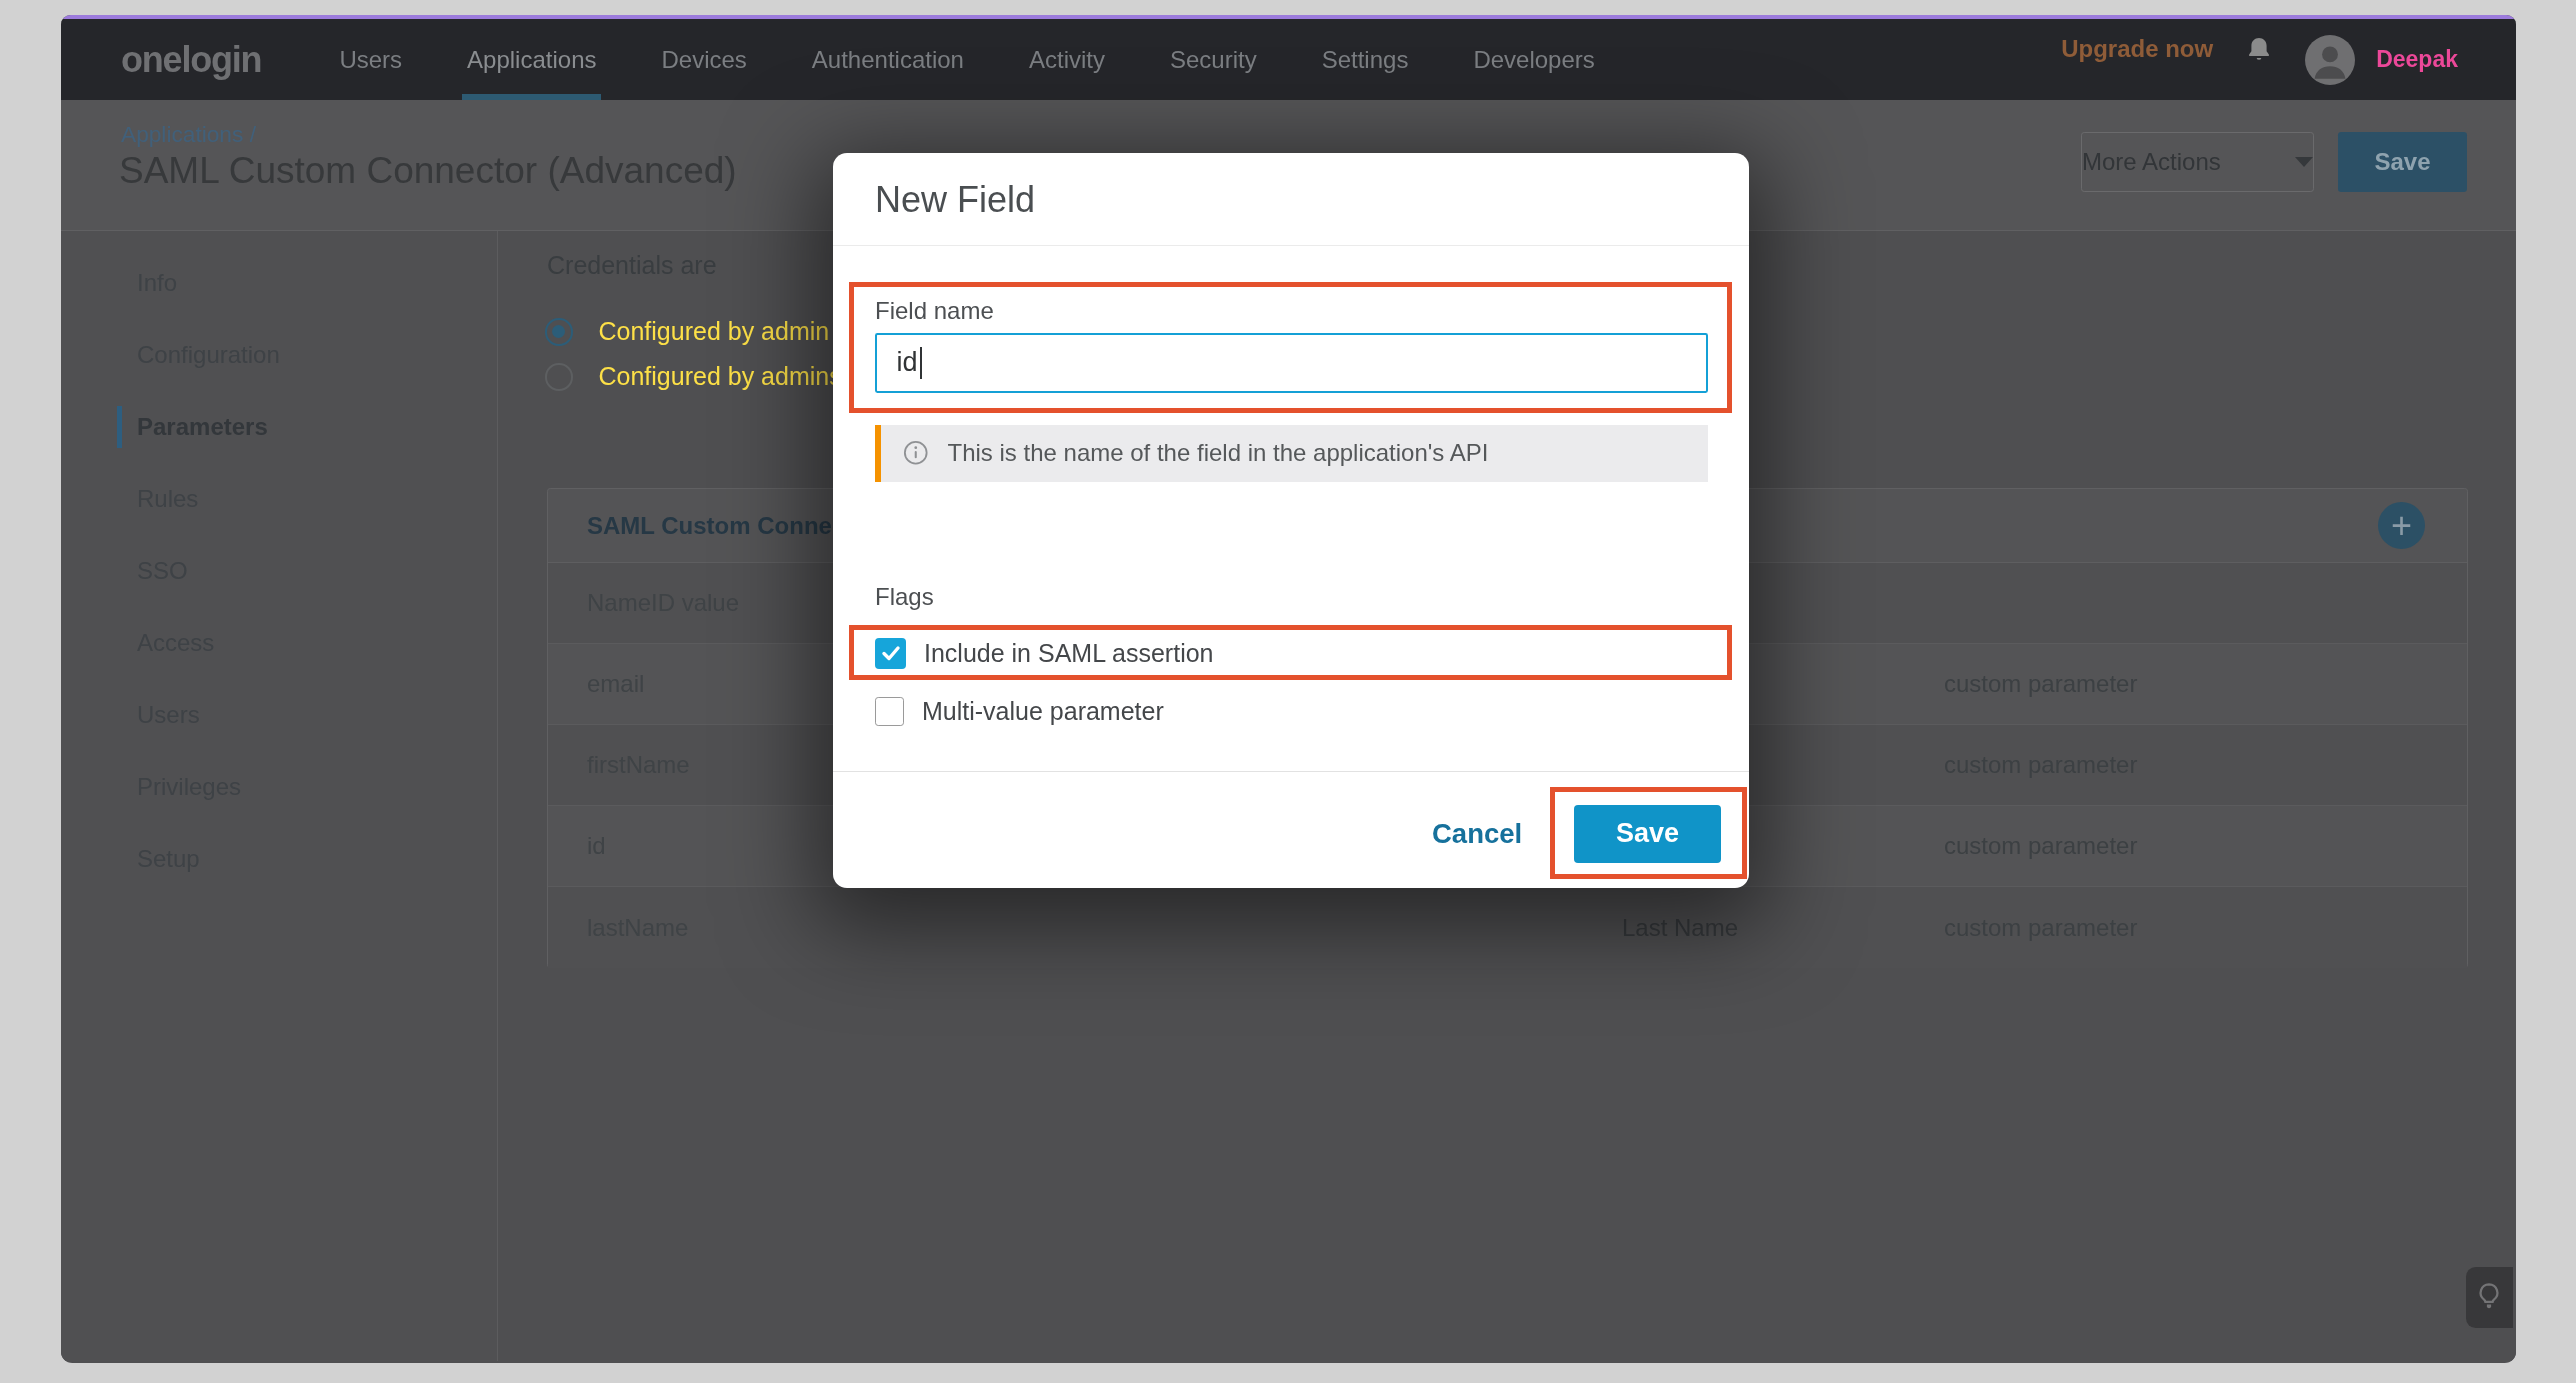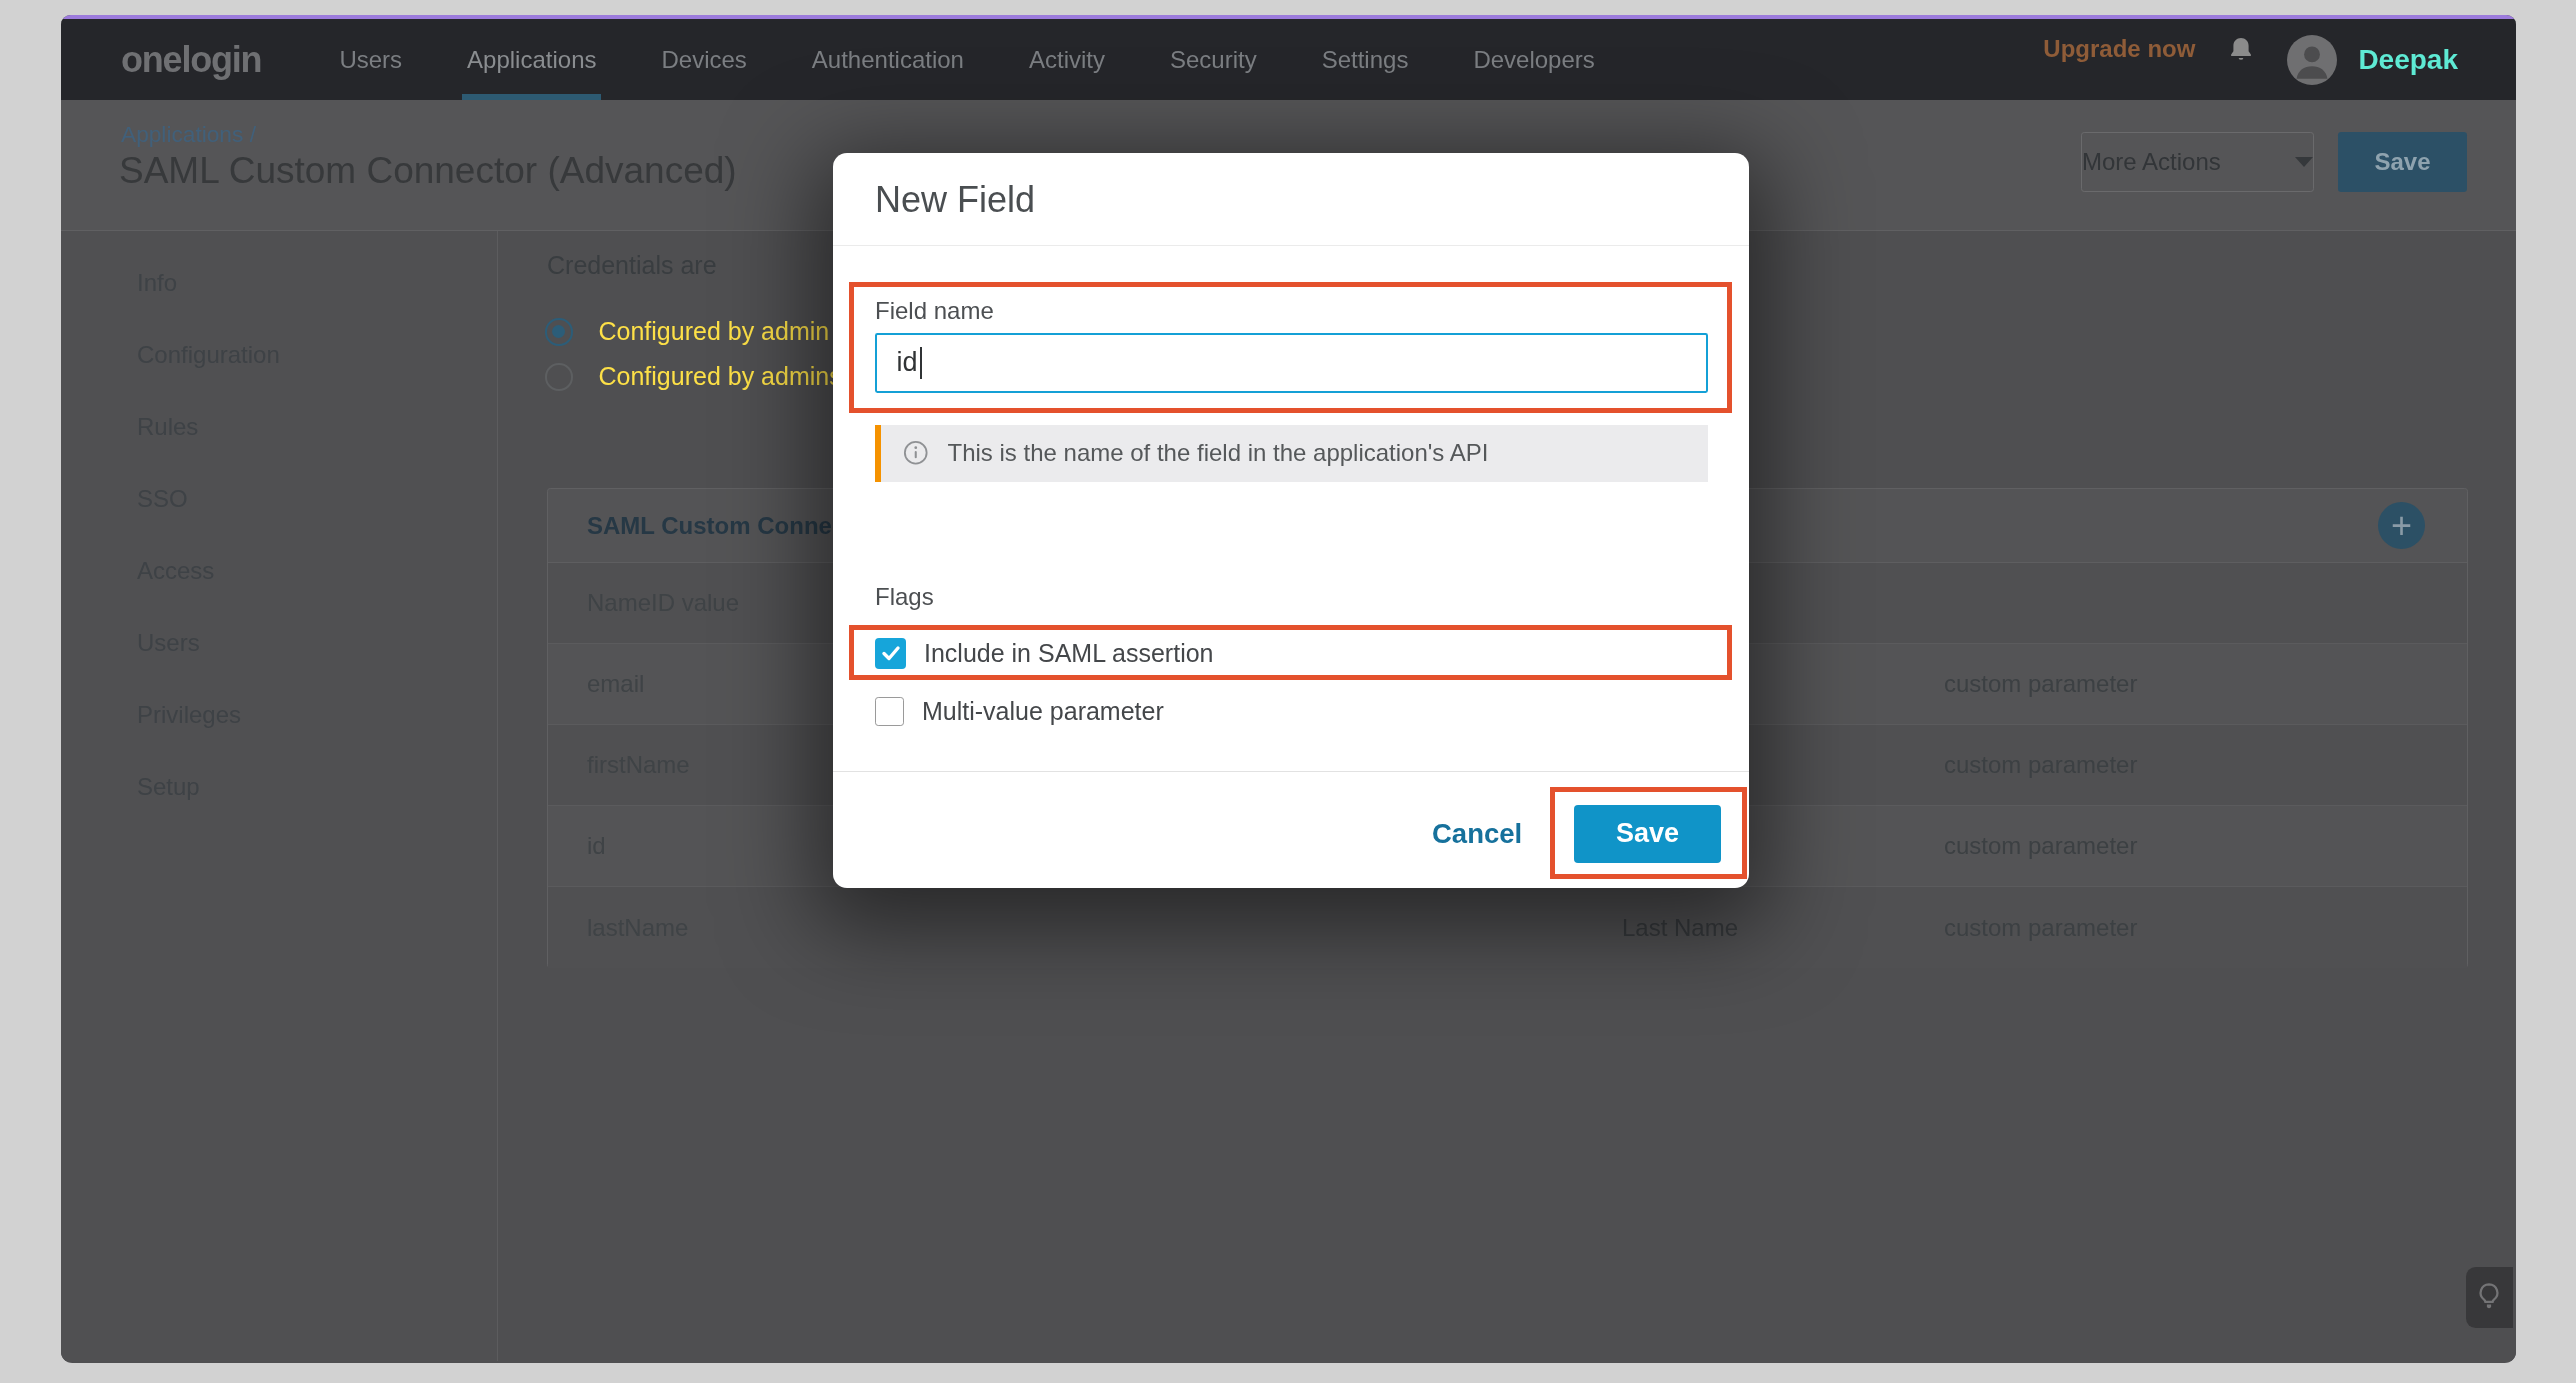--- a/index.html
+++ b/index.html
@@ -17,21 +17,21 @@
   .nav-items { display:flex; gap:65px; margin-left:78px; height:100%; align-items:center; }
   .nav-item { position:relative; height:100%; display:flex; align-items:center;
               font-size:24px; color:#7b7e82; cursor:default; }
   .nav-item.active { color:#8a8d90; }
   .nav-item .underline { position:absolute; left:-4.9px; right:-4.9px; bottom:0; height:6.5px; background:#2d5a72; }
   .nav-right { margin-left:auto; display:flex; align-items:flex-start; gap:30px; padding-right:58px; }
   .upgrade { font-size:24px; font-weight:700; color:#8f5c38; }
   .bell { width:32px; height:32px; }
   .user { display:flex; align-items:center; gap:21px; }
   .avatar { width:50px; height:50px; border-radius:50%; background:#6f6f71; overflow:hidden; }
-  .username { font-size:28px; font-weight:700; color:#5eead4; }
+  .username { font-size:23px; font-weight:700; color:#ec4899; }
 
   
   .page-header { position:relative; height:131px; background:#555557; border-bottom:0.8px solid #606062; }
   .crumb { position:absolute; left:60px; top:21px; font-size:22.7px; color:#41607a; }
   .page-title { position:absolute; left:58px; top:50px; font-size:37px; color:#37393b; }
   .header-actions { position:absolute; right:49px; top:32px; display:flex; gap:24px; }
   .btn-more { width:233px; height:60px; border:1.6px solid #6a6a6c; border-radius:3.2px; background:transparent;
               display:flex; align-items:center; justify-content:space-between; gap:14.6px;
               font-size:24px; color:#323538; }
   .caret { width:0; height:0; border-left:9px solid transparent; border-right:9px solid transparent;
@@ -180,20 +180,24 @@
   </div>
 
   <div class="main">
     <div class="sidebar">
       <div class="side-item">
           <span>Info</span>
         </div>
       <div class="side-item">
           <span>Configuration</span>
         </div>
+      <div class="side-item active">
+          <div class="bar"></div>
+          <span>Parameters</span>
+        </div>
       <div class="side-item">
           <span>Rules</span>
         </div>
       <div class="side-item">
           <span>SSO</span>
         </div>
       <div class="side-item">
           <span>Access</span>
         </div>
       <div class="side-item">

